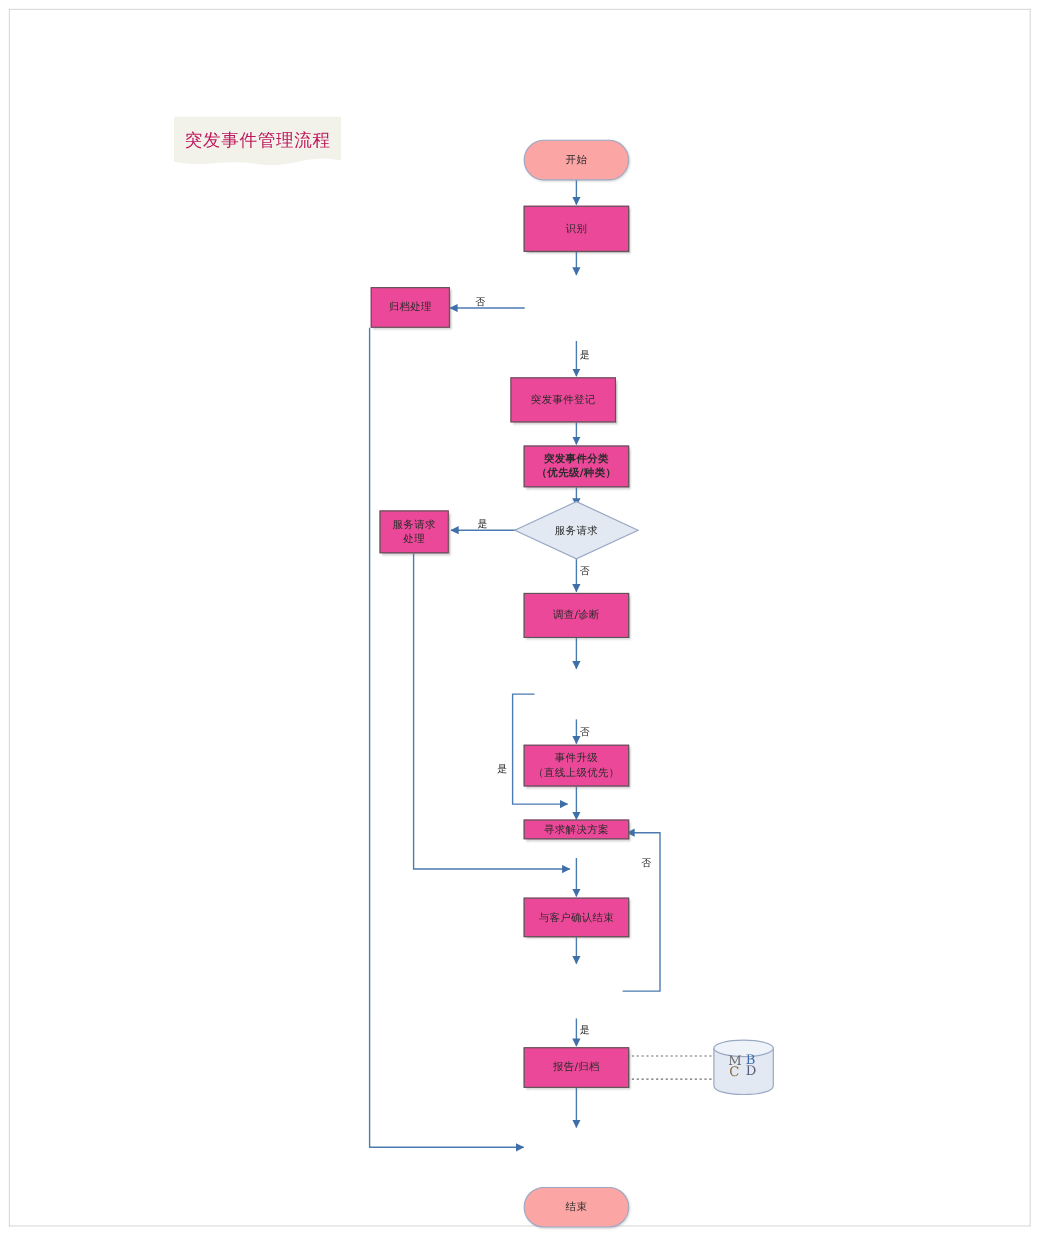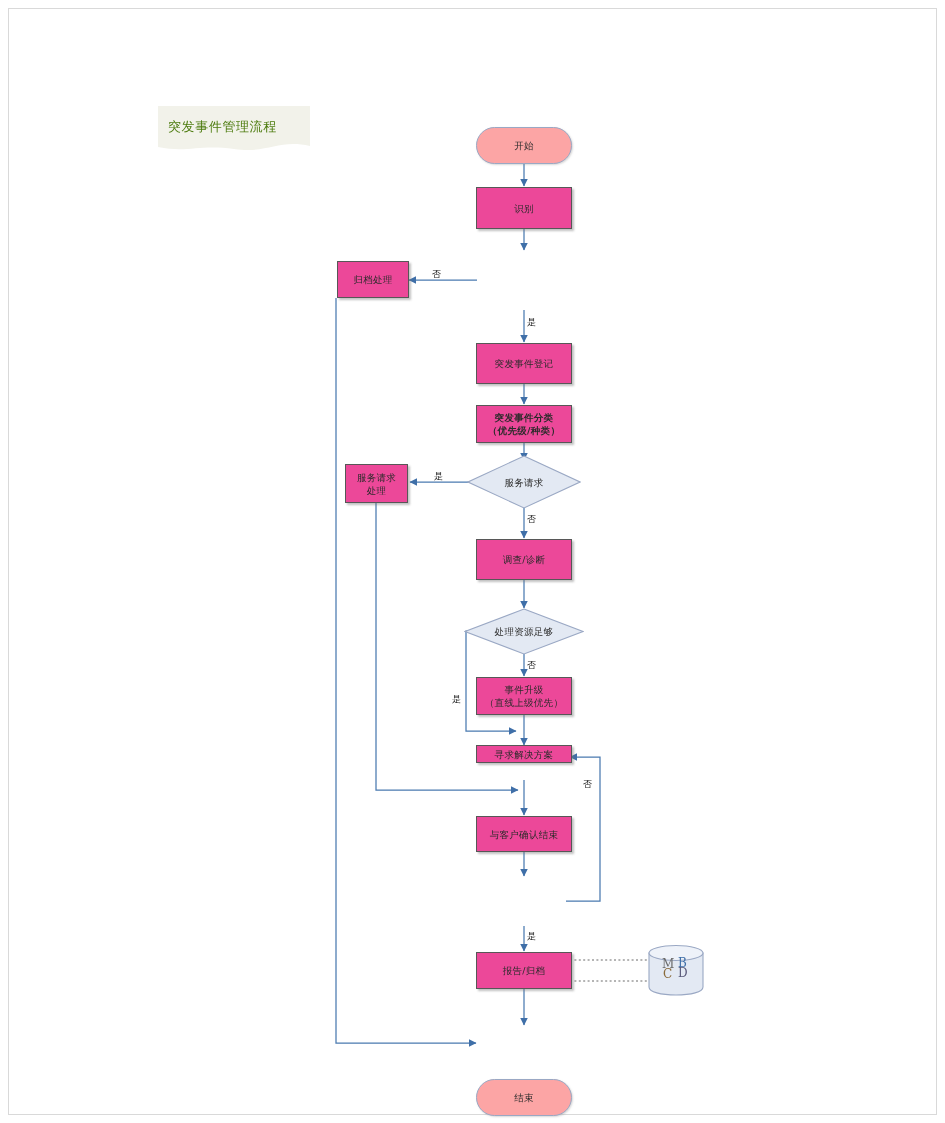--- a/index.html
+++ b/index.html
@@ -34,22 +34,22 @@
     top: 106px;
     width: 152px;
     height: 48px;
   }
   #title-banner svg { display: block; }
   #title-text {
     position: absolute;
     left: 168px;
     top: 118px;
     width: 140px;
-    font-size: 13px;
-    color: #4d7c0f;
+    font-size: 16px;
+    color: #be185d;
     letter-spacing: 0.6px;
     white-space: nowrap;
   }
 
   
   .node {
     position: absolute;
     box-sizing: border-box;
     display: flex;
     align-items: center;
@@ -200,21 +200,21 @@
 
   <div class="node proc" style="left:476px; top:187px; width:96px; height:42px;">
     <span>识别</span>
   </div>
 
 
   <div class="node proc" style="left:337px; top:261px; width:72px; height:37px;">
     <span>归档处理</span>
   </div>
 
-  <div class="node proc" style="left:476px; top:343px; width:96px; height:41px;">
+  <div class="node proc" style="left:464px; top:343px; width:96px; height:41px;">
     <span>突发事件登记</span>
   </div>
 
   <div class="node proc node-multiline" style="left:476px; top:405px; width:96px; height:38px;font-weight:bold;">
     <span class="node-multiline">突发事件分类
 （优先级/种类）</span>
   </div>
 
   <div class="diamond-wrap" style="left:467px; top:455px; width:114px; height:54px;">
     <svg width="114" height="54" viewBox="0 0 114 54">
@@ -225,26 +225,20 @@
 
   <div class="node proc node-multiline" style="left:345px; top:464px; width:63px; height:39px;">
     <span class="node-multiline">服务请求
 处理</span>
   </div>
 
   <div class="node proc" style="left:476px; top:539px; width:96px; height:41px;">
     <span>调查/诊断</span>
   </div>
 
-  <div class="diamond-wrap" style="left:464px; top:608px; width:120px; height:47px;">
-    <svg width="120" height="47" viewBox="0 0 120 47">
-      <polygon points="60,1 119,23.5 60,46 1,23.5" fill="#e3e9f3" stroke="#9aa8c4" stroke-width="1.1"></polygon>
-    </svg>
-    <div class="diamond-label">处理资源足够</div>
-  </div>
 
   <div class="node proc node-multiline" style="left:476px; top:677px; width:96px; height:38px;">
     <span class="node-multiline">事件升级
 （直线上级优先）</span>
   </div>
 
   <div class="node proc" style="left:476px; top:745px; width:96px; height:18px;">
     <span>寻求解决方案</span>
   </div>
 

